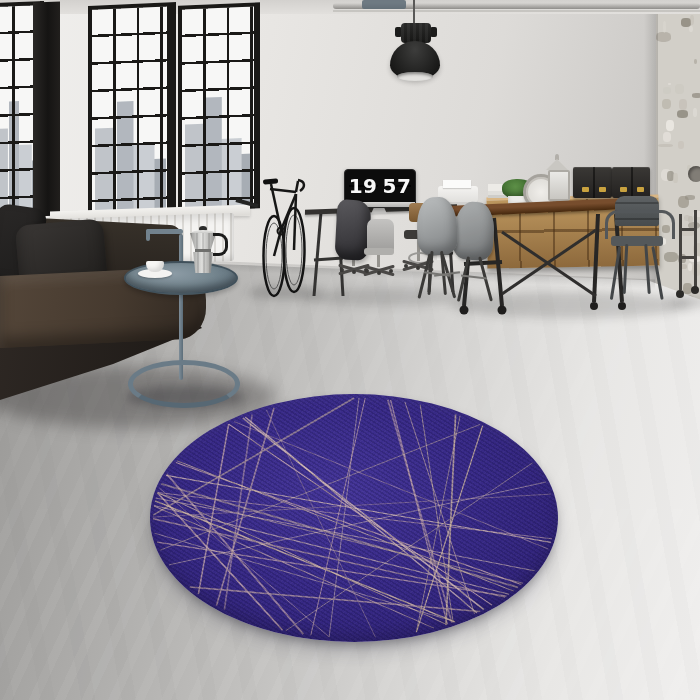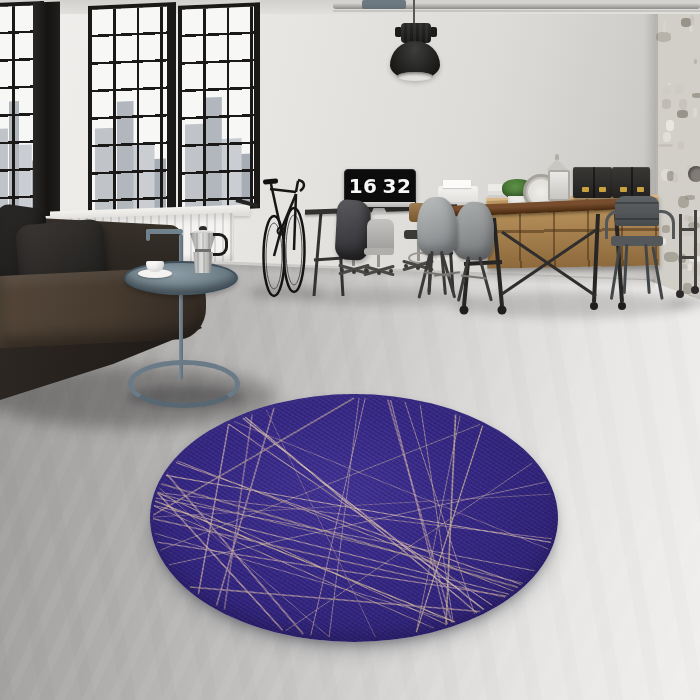--- a/index.html
+++ b/index.html
@@ -346,22 +346,22 @@
       <line x1="9" y1="52" x2="38" y2="50"></line>
       <line x1="128" y1="2" x2="124" y2="84"></line>
         <line x1="143" y1="2" x2="148" y2="84"></line>
       <line x1="124" y1="46" x2="148" y2="45"></line>
     </g>
   </svg>
   <div class="abs desk-top"></div>
   <div class="abs mstand"></div>
   <div class="abs monitor">
     <div class="flip">
-      <span>16</span>
-      <span>32</span>
+      <span>19</span>
+      <span>57</span>
     </div>
     <div class="chin"></div>
   </div>
   <div class="abs desk-papers"></div>
 
   <div class="abs pole" style="left:352px;top:252px;height:14px;"></div>
   <div class="abs cbase" style="left:338px;top:262px;"></div>
   <div class="abs cdots" style="left:340px;top:268px;"></div>
   <div class="abs jacket"></div>
   <div class="abs oc2-back"></div>

